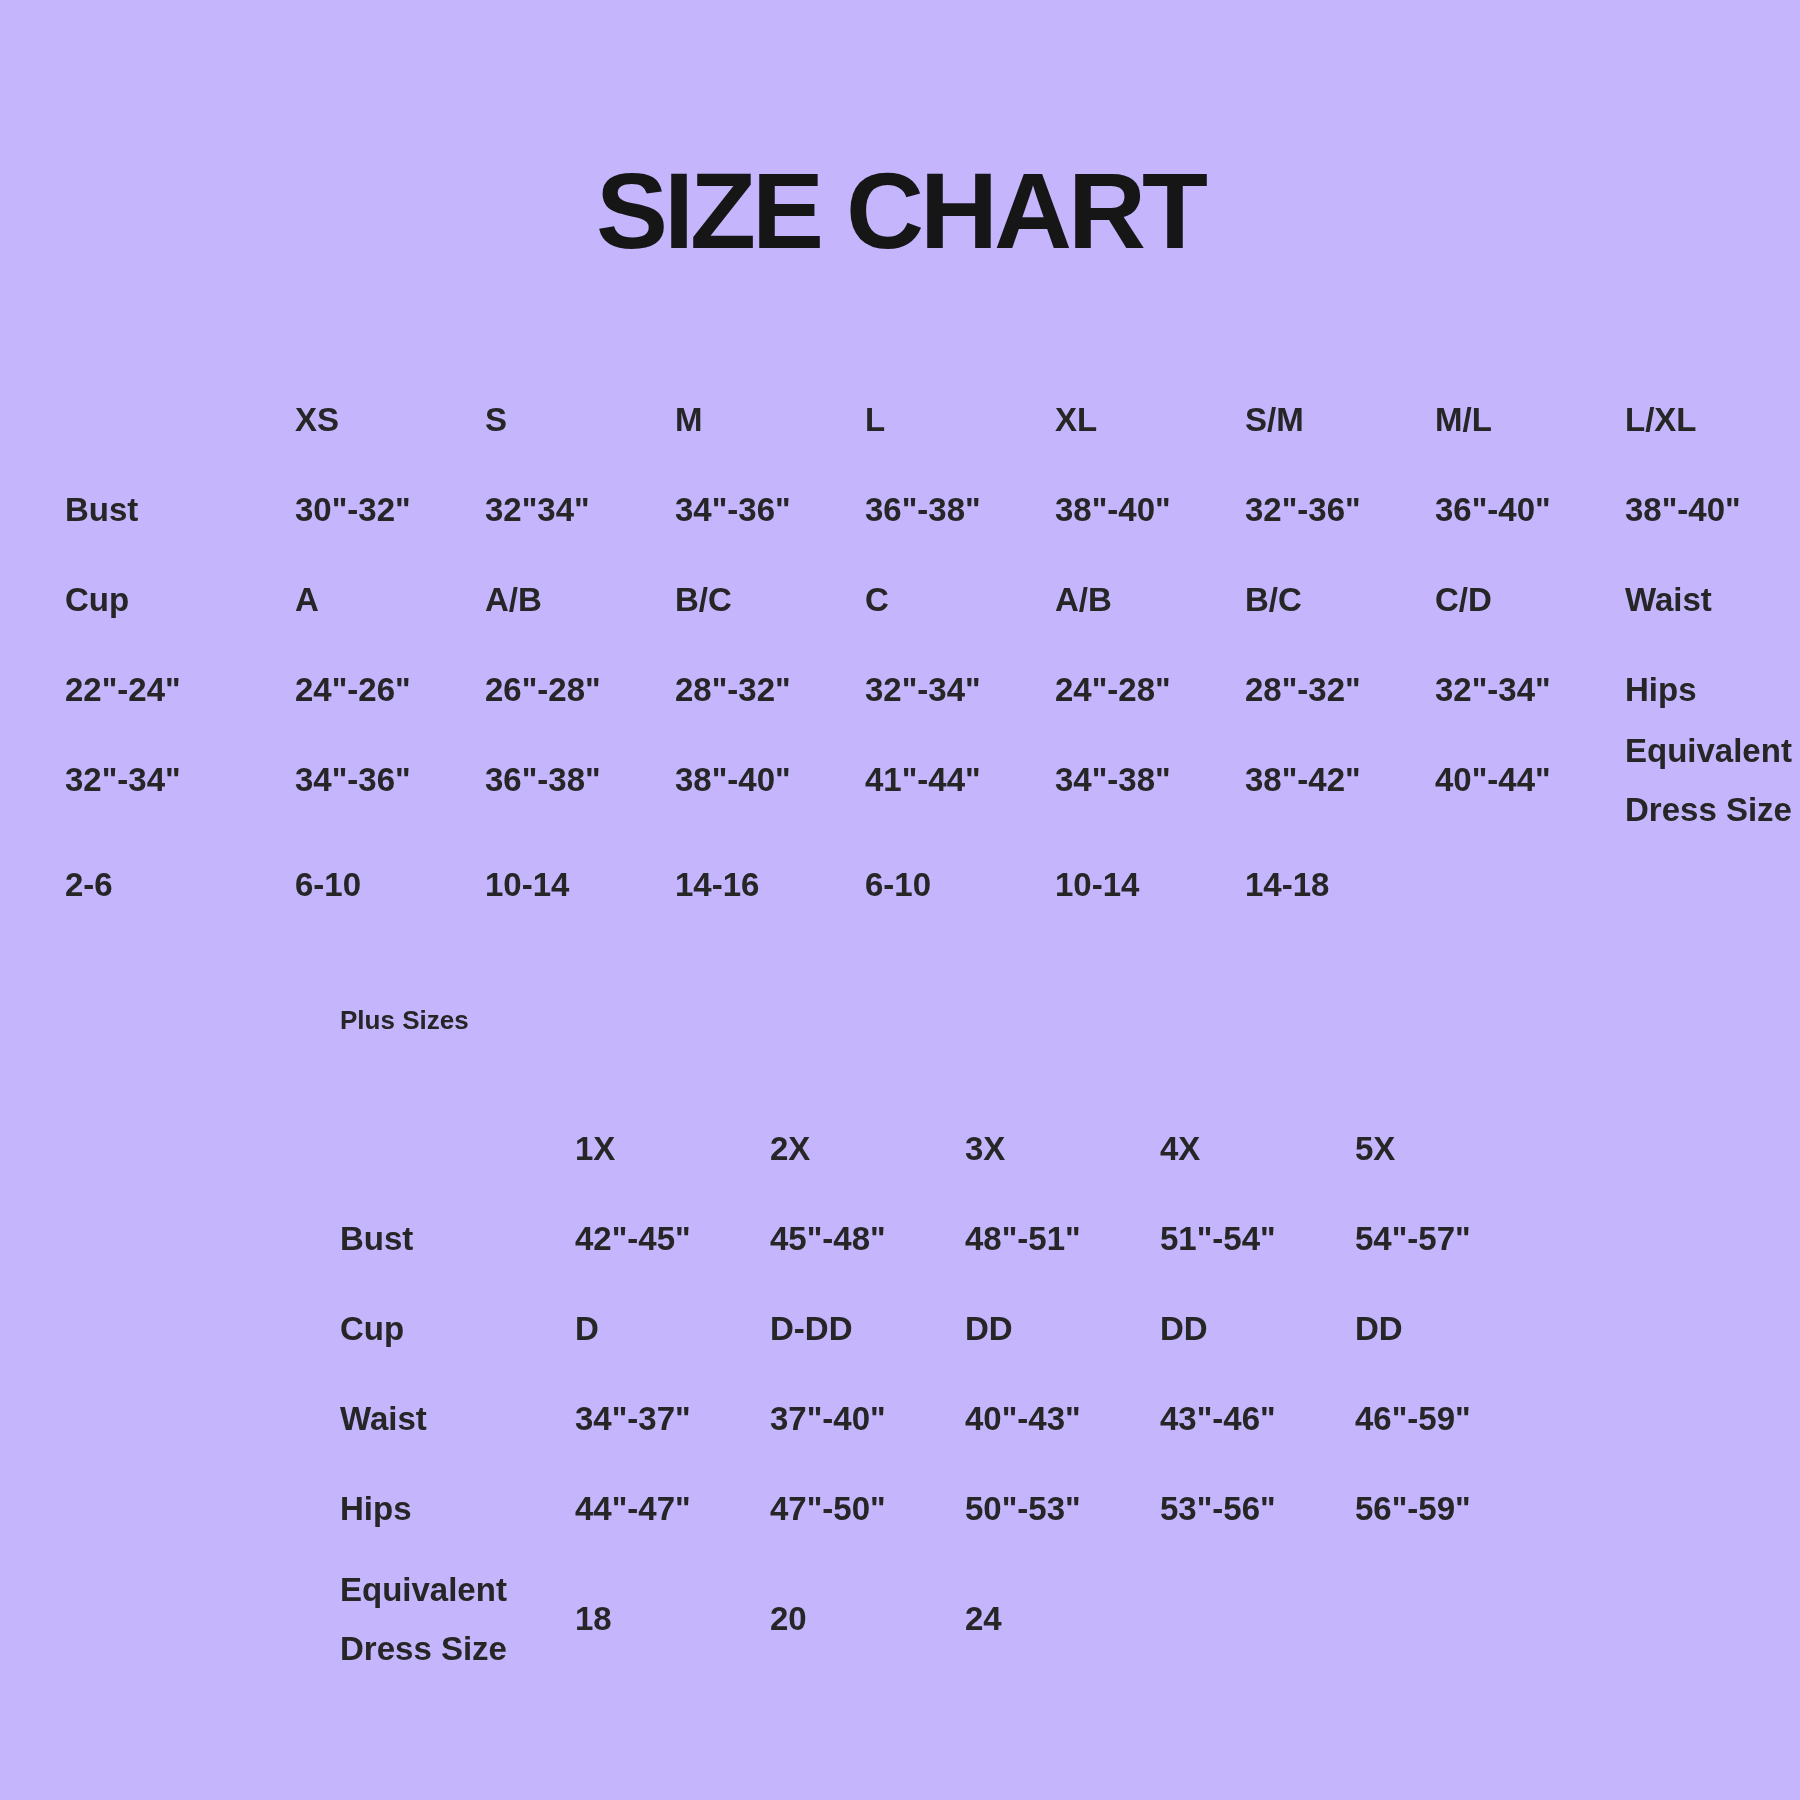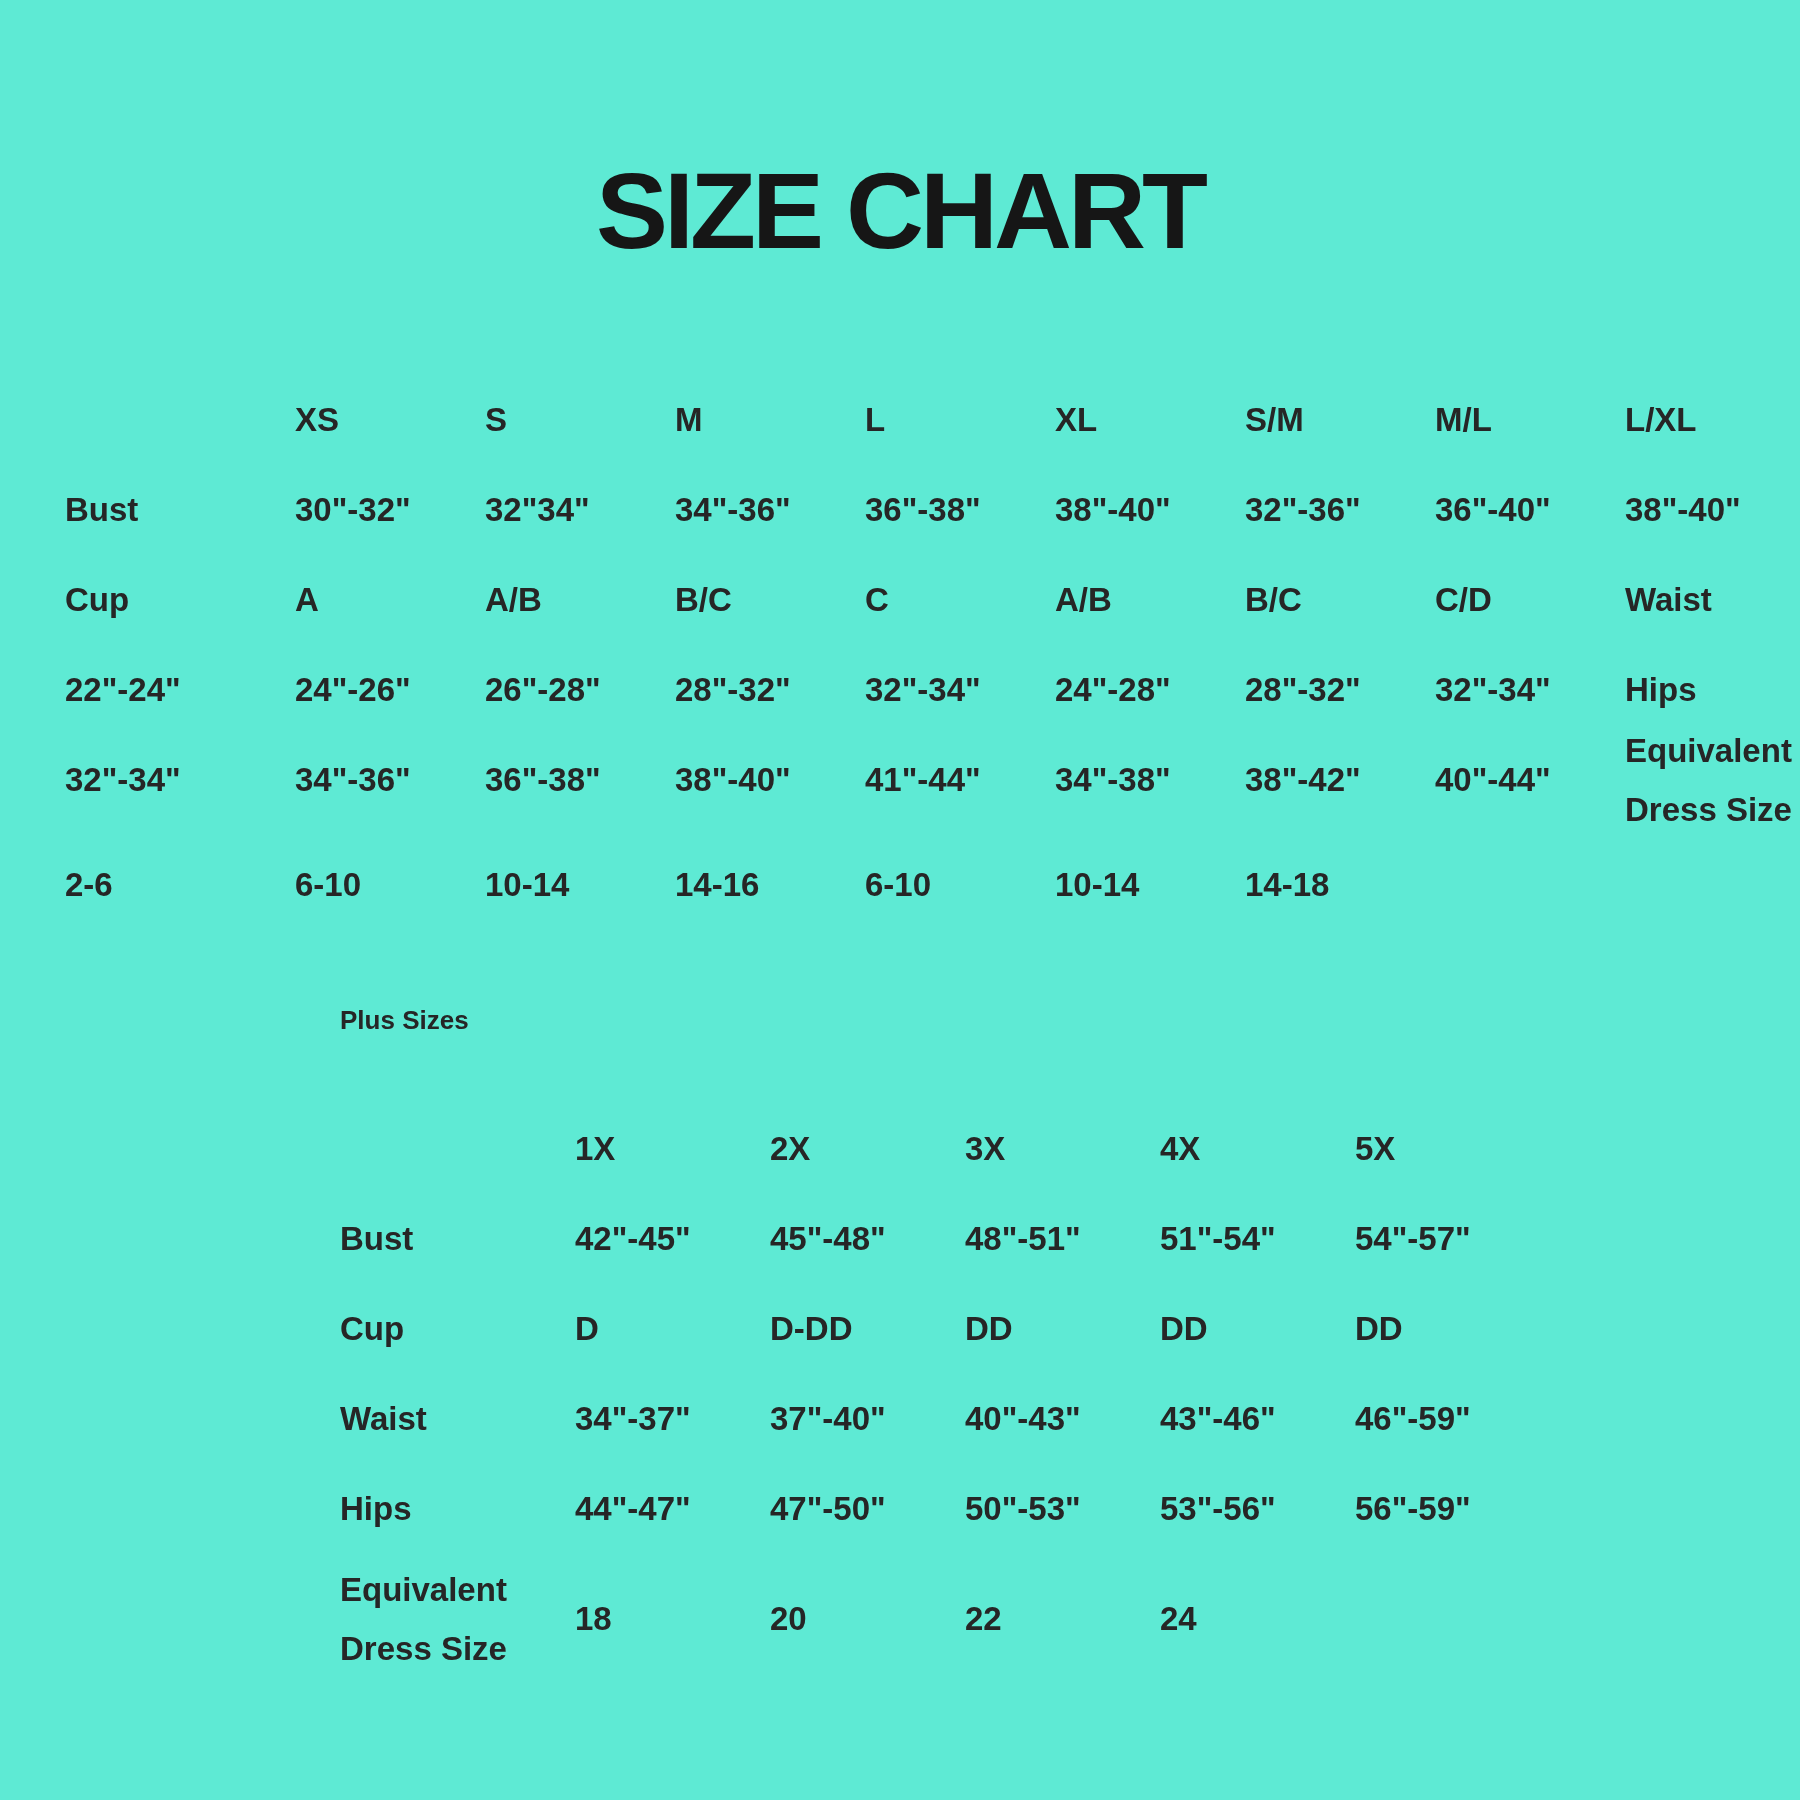--- a/index.html
+++ b/index.html
@@ -1,20 +1,20 @@
 <!DOCTYPE html>
 <html><head>
 <meta charset="utf-8">
 <style>
   * { margin:0; padding:0; box-sizing:border-box; }
   html,body { background:#ffffff; }
   .page {
     position:relative;
     width:1800px; height:1800px;
-    background:#5eead4;
+    background:#c4b5fd;
     font-family:"Liberation Sans","DejaVu Sans",sans-serif;
     color:#232323;
     overflow:hidden;
   }
   .title {
     position:absolute; left:0; right:0; top:148px;
     text-align:center;
     font-size:108px; font-weight:800; letter-spacing:-4px;
     color:#161616;
   }
@@ -144,17 +144,16 @@
     <div class="cell rowlabel">Hips</div>
     <div class="cell">44"-47"</div>
     <div class="cell">47"-50"</div>
     <div class="cell">50"-53"</div>
     <div class="cell">53"-56"</div>
     <div class="cell">56"-59"</div>
 
     <div class="cell rowlabel">Equivalent Dress Size</div>
     <div class="cell">18</div>
     <div class="cell">20</div>
-    <div class="cell">22</div>
     <div class="cell">24</div>
   </div>
 
 </div>
 
 </body></html>

